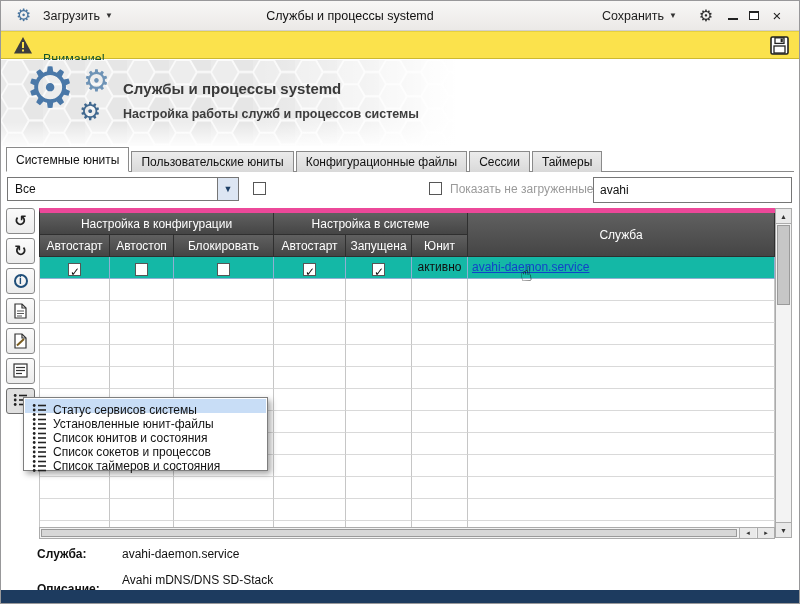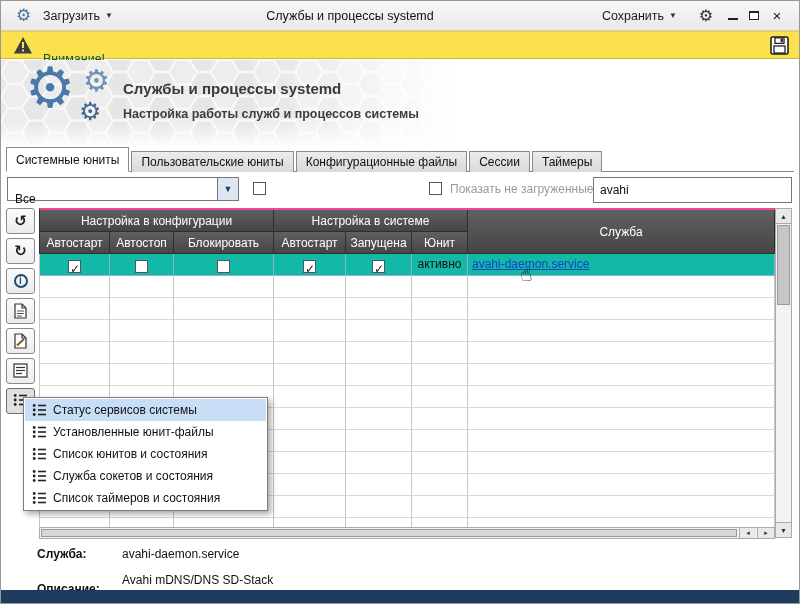--- a/index.html
+++ b/index.html
@@ -42,40 +42,40 @@
 
   
   .tabs{position:absolute;left:5px;right:5px;top:146px;height:25px;border-bottom:1px solid #8a8a8a}
   .tab{position:relative;float:left;height:21px;margin-top:4px;line-height:20px;padding:0 9px;font-size:12px;color:#111;
     background:linear-gradient(#ececec,#d9d9d9);border:1px solid #8a8a8a;border-bottom:none;margin-right:2px;cursor:default;white-space:nowrap}
   .tab.active{height:25px;margin-top:0;line-height:24px;background:#fff;border-bottom:1px solid #fff;margin-bottom:-1px;z-index:2}
 
   
   .filters{position:absolute;top:176px;left:0;right:0;height:24px}
   .combo{position:absolute;left:6px;top:0;width:232px;height:24px;background:#fff;border:1px solid #767676}
-  .combo-val{position:absolute;left:7px;top:10px;height:22px;line-height:22px;font-size:12px;color:#111}
+  .combo-val{position:absolute;left:7px;top:0;height:22px;line-height:22px;font-size:12px;color:#111}
   .combo-arrow{position:absolute;right:0;top:0;width:21px;height:22px;background:#dde6f3;border-left:1px solid #767676;text-align:center;line-height:22px;font-size:9px;color:#1d3f66}
   .cb{position:relative;display:inline-block;width:13px;height:13px;background:#fff;border:1px solid #565656;vertical-align:middle}
   .cb.checked::after{content:"✓";position:absolute;left:1px;top:-2px;font-size:12px;font-weight:bold;color:#101010}
   .fcb1{position:absolute;left:252px;top:5px}
   .fcb1-label{position:absolute;left:273px;top:0;line-height:24px;font-size:12px;color:#111}
   .fcb2{position:absolute;left:428px;top:5px}
   .fcb2-label{position:absolute;left:449px;top:0;line-height:24px;font-size:12px;color:#9a9a9a}
   .search{position:absolute;left:592px;top:0;width:199px;height:24px;border:1px solid #767676;font-family:inherit;font-size:12px;padding:12px 6px;color:#111;outline:none}
 
   
   .toolbtn{position:absolute;left:5px;width:29px;height:26px;background:linear-gradient(#fbfbfb,#ececec);border:1px solid #8b8b8b;border-radius:3px;text-align:center;cursor:default}
   .toolbtn .g{display:inline-block;line-height:23px;font-size:15px;color:#222;font-weight:bold}
   .toolbtn svg{margin-top:4px}
   .toolbtn.pressed{background:#e0e0e0;border-color:#6f6f6f}
   .icircle{display:inline-block;width:14px;height:14px;margin-top:5px;border:2px solid #1f4e79;border-radius:50%;color:#1f4e79;font-size:10px;font-weight:bold;line-height:10px;font-style:normal}
 
   
   .table{position:absolute;left:38px;top:207px;width:736px}
-  .thead{display:grid;grid-template-columns:70px 64px 100px 72px 66px 56px 1fr;grid-template-rows:22px 22px;border-top:2px solid #ec4899;border-left:1px solid #2f2f2f}
+  .thead{display:grid;grid-template-columns:70px 64px 100px 72px 66px 56px 1fr;grid-template-rows:22px 22px;border-top:5px solid #ec4899;border-left:1px solid #2f2f2f}
   .th{background:linear-gradient(#606060,#454545);border-right:1px solid #2f2f2f;border-bottom:1px solid #2f2f2f;color:#fff;font-size:12px;display:flex;align-items:center;justify-content:center;overflow:hidden;white-space:nowrap}
   .th.group-config{grid-column:1/4;grid-row:1}
   .th.group-system{grid-column:4/7;grid-row:1}
   .th.service{grid-column:7;grid-row:1/3}
   .tbody{height:274px;overflow:hidden;border-left:1px solid #c6c6c6;background:#fff}
   .body-row{display:grid;grid-template-columns:70px 64px 100px 72px 66px 56px 1fr;height:22px}
   .cell{border-right:1px solid #c6c6c6;border-bottom:1px solid #d9d9d9;position:relative;overflow:hidden}
   .cell.center{text-align:center;line-height:21px;font-size:12px;color:#111}
   .cell .cb{margin-top:4px}
   .row-selected{background:#14b8a6}
@@ -88,21 +88,21 @@
   .va-up{top:0;border-bottom:1px solid #ababab}
   .va-down{bottom:0;border-top:1px solid #ababab}
   .vthumb{position:absolute;left:1px;right:1px;top:16px;height:80px;background:#c6c6c6;border:1px solid #9a9a9a}
   .hscroll{position:absolute;left:38px;top:526px;width:736px;height:12px;background:#f3f3f3;border:1px solid #ababab}
   .hthumb{position:absolute;left:1px;top:1px;bottom:1px;right:37px;background:#d7d7d7;border:1px solid #9a9a9a}
   .harrow{position:absolute;top:0;bottom:0;width:17px;background:#e9e9e9;border-left:1px solid #ababab;text-align:center;line-height:10px;font-size:7px;color:#333}
   .ha-left{right:18px}.ha-right{right:0}
 
   
   .ctxmenu{position:absolute;left:22px;top:396px;width:245px;background:#fff;border:1px solid #7e7e7e;box-shadow:3px 3px 6px rgba(0,0,0,.35);padding:1px;z-index:10}
-  .mi{position:relative;height:22px;line-height:22px;font-size:12px;color:#111;padding-left:28px;white-space:nowrap;cursor:default}
+  .mi{position:relative;height:14px;line-height:22px;font-size:12px;color:#111;padding-left:28px;white-space:nowrap;cursor:default}
   .mi.selected{background:#c8ddf6}
   .mi svg{position:absolute;left:7px;top:4px}
 
   
   .cursor{position:absolute;left:519px;top:261px;font-size:20px;color:#111;z-index:6;transform:rotate(-6deg)}
 
   
   .foot-label1{position:absolute;left:36px;top:546px;font-size:12px;font-weight:bold;color:#111}
   .foot-val1{position:absolute;left:121px;top:546px;font-size:12px;color:#111}
   .foot-label2{position:absolute;left:36px;top:581px;font-size:12px;font-weight:bold;color:#111}
@@ -413,21 +413,21 @@
     </div>
     <div class="mi">
       <svg width="15" height="14" viewBox="0 0 15 14">
           <circle cx="2.2" cy="2.5" r="1.4" fill="#222"></circle>
           <line x1="6" y1="2.5" x2="14" y2="2.5" stroke="#222" stroke-width="1.6"></line>
           <circle cx="2.2" cy="7" r="1.4" fill="#222"></circle>
           <line x1="6" y1="7" x2="14" y2="7" stroke="#222" stroke-width="1.6"></line>
           <circle cx="2.2" cy="11.5" r="1.4" fill="#222"></circle>
           <line x1="6" y1="11.5" x2="14" y2="11.5" stroke="#222" stroke-width="1.6"></line>
         </svg>
-      <span>Служба сокетов и состояния</span>
+      <span>Список сокетов и процессов</span>
     </div>
     <div class="mi">
       <svg width="15" height="14" viewBox="0 0 15 14">
           <circle cx="2.2" cy="2.5" r="1.4" fill="#222"></circle>
           <line x1="6" y1="2.5" x2="14" y2="2.5" stroke="#222" stroke-width="1.6"></line>
           <circle cx="2.2" cy="7" r="1.4" fill="#222"></circle>
           <line x1="6" y1="7" x2="14" y2="7" stroke="#222" stroke-width="1.6"></line>
           <circle cx="2.2" cy="11.5" r="1.4" fill="#222"></circle>
           <line x1="6" y1="11.5" x2="14" y2="11.5" stroke="#222" stroke-width="1.6"></line>
         </svg>

